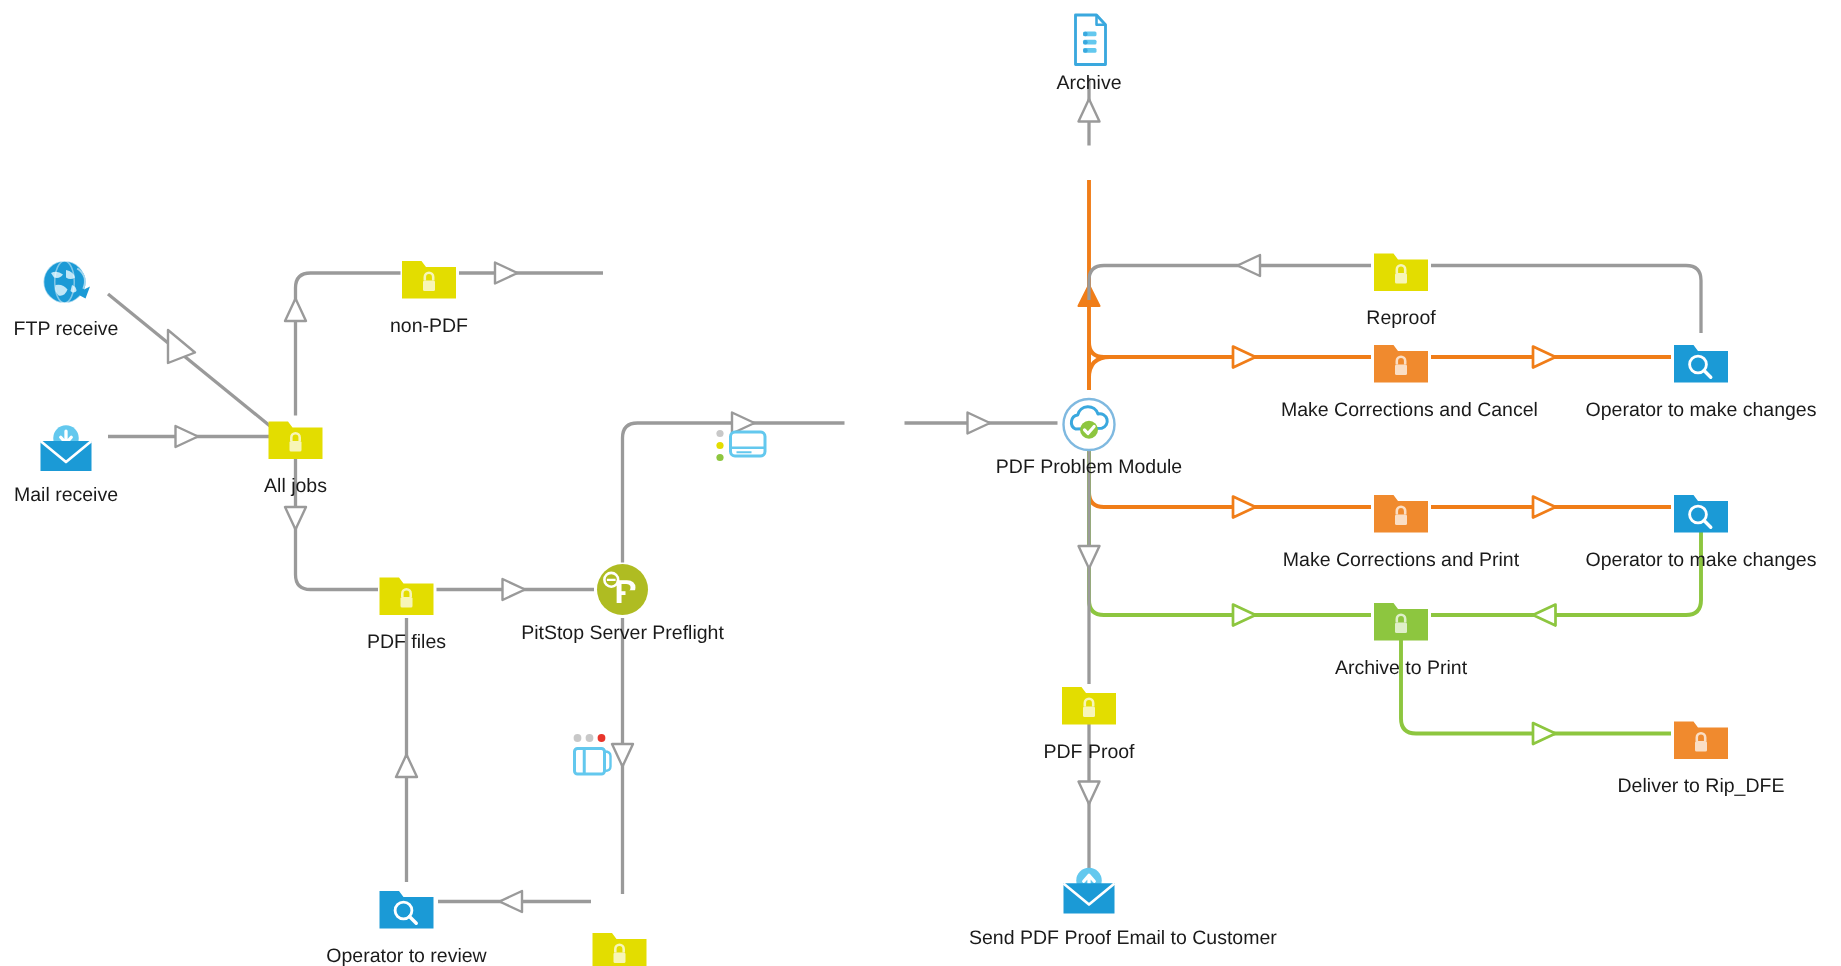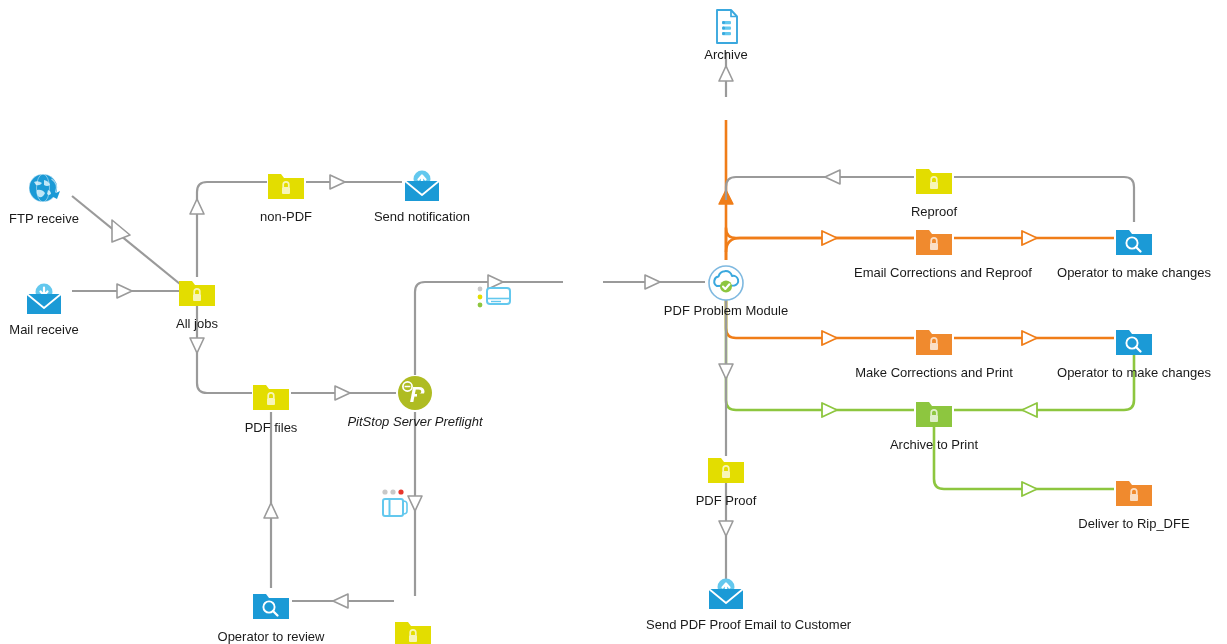--- a/index.html
+++ b/index.html
@@ -214,46 +214,35 @@
         <path d="M2 4 L15 4 L18 8 L38 8 L38 29 L2 29 Z" fill="#E3DD00"></path>
         <g fill="#ffffff" opacity="0.72">
           <rect x="16" y="17" width="8" height="7" rx="1"></rect>
           <path d="M17.2 17 L17.2 14.6 A2.8 2.8 0 0 1 22.8 14.6 L22.8 17" fill="none" stroke="#ffffff" stroke-width="1.7"></path>
         </g>
       </svg>
     </span>
     <span class="label">non-PDF</span>
   </div>
 
-  <div class="node" style="left:422px; top:170px;">
-    <span class="glyph">
-      <svg width="48" height="36" viewBox="0 0 48 36" xmlns="http://www.w3.org/2000/svg">
-        <circle cx="24" cy="9" r="8.5" fill="#63C8EE"></circle>
-        <path d="M24 13.5 L24 6 M20.5 9.5 L24 5.5 L27.5 9.5" fill="none" stroke="#ffffff" stroke-width="2.2" stroke-linecap="round" stroke-linejoin="round"></path>
-        <path d="M7 11 L41 11 L41 31 L7 31 Z" fill="#1B9AD6"></path>
-        <path d="M7 11 L24 25 L41 11" fill="#1B9AD6" stroke="#ffffff" stroke-width="1.8" stroke-linejoin="round"></path>
-      </svg>
-    </span>
-    <span class="label">Send notification</span>
-  </div>
 
   <div class="node" style="left:271px; top:381px;">
     <span class="glyph">
       <svg width="40" height="33" viewBox="0 0 40 33" xmlns="http://www.w3.org/2000/svg">
         <path d="M2 4 L15 4 L18 8 L38 8 L38 29 L2 29 Z" fill="#E3DD00"></path>
         <g fill="#ffffff" opacity="0.72">
           <rect x="16" y="17" width="8" height="7" rx="1"></rect>
           <path d="M17.2 17 L17.2 14.6 A2.8 2.8 0 0 1 22.8 14.6 L22.8 17" fill="none" stroke="#ffffff" stroke-width="1.7"></path>
         </g>
       </svg>
     </span>
     <span class="label">PDF files</span>
   </div>
 
-  <div class="node" style="left:415px; top:375px;font-style:italic;">
+  <div class="node" style="left:415px; top:375px;">
     <span class="glyph">
       <svg width="40" height="36" viewBox="0 0 40 36" xmlns="http://www.w3.org/2000/svg">
         <circle cx="20" cy="18" r="17" fill="#AFBC22"></circle>
         <text x="22" y="27" font-family="Liberation Sans, sans-serif" font-size="22" font-weight="bold" fill="#ffffff" text-anchor="middle">P</text>
         <circle cx="12.5" cy="11.5" r="4.6" fill="none" stroke="#ffffff" stroke-width="1.7"></circle>
         <line x1="9.6" y1="11.5" x2="15.4" y2="11.5" stroke="#ffffff" stroke-width="1.5"></line>
         <rect x="22" y="18.5" width="9" height="7.5" fill="#AFBC22"></rect>
         <path d="M22 18.5 L31 18.5 L31 26 L22 26 Z" fill="#ffffff" opacity="0.0"></path>
       </svg>
     </span>
@@ -310,21 +299,21 @@
   <div class="node" style="left:934px; top:226px;">
     <span class="glyph">
       <svg width="40" height="33" viewBox="0 0 40 33" xmlns="http://www.w3.org/2000/svg">
         <path d="M2 4 L15 4 L18 8 L38 8 L38 29 L2 29 Z" fill="#F08A2E"></path>
         <g fill="#ffffff" opacity="0.72">
           <rect x="16" y="17" width="8" height="7" rx="1"></rect>
           <path d="M17.2 17 L17.2 14.6 A2.8 2.8 0 0 1 22.8 14.6 L22.8 17" fill="none" stroke="#ffffff" stroke-width="1.7"></path>
         </g>
       </svg>
     </span>
-    <span class="label">Email Corrections and Reproof</span>
+    <span class="label">Make Corrections and Cancel</span>
   </div>
 
   <div class="node" style="left:1134px; top:226px;">
     <span class="glyph">
       <svg width="40" height="33" viewBox="0 0 40 33" xmlns="http://www.w3.org/2000/svg">
         <path d="M2 4 L15 4 L18 8 L38 8 L38 29 L2 29 Z" fill="#1B9AD6"></path>
         <circle cx="18" cy="17" r="5.6" fill="none" stroke="#ffffff" stroke-width="1.9"></circle>
         <line x1="22" y1="21" x2="26.5" y2="25.5" stroke="#ffffff" stroke-width="2.3" stroke-linecap="round"></line>
       </svg>
     </span>

